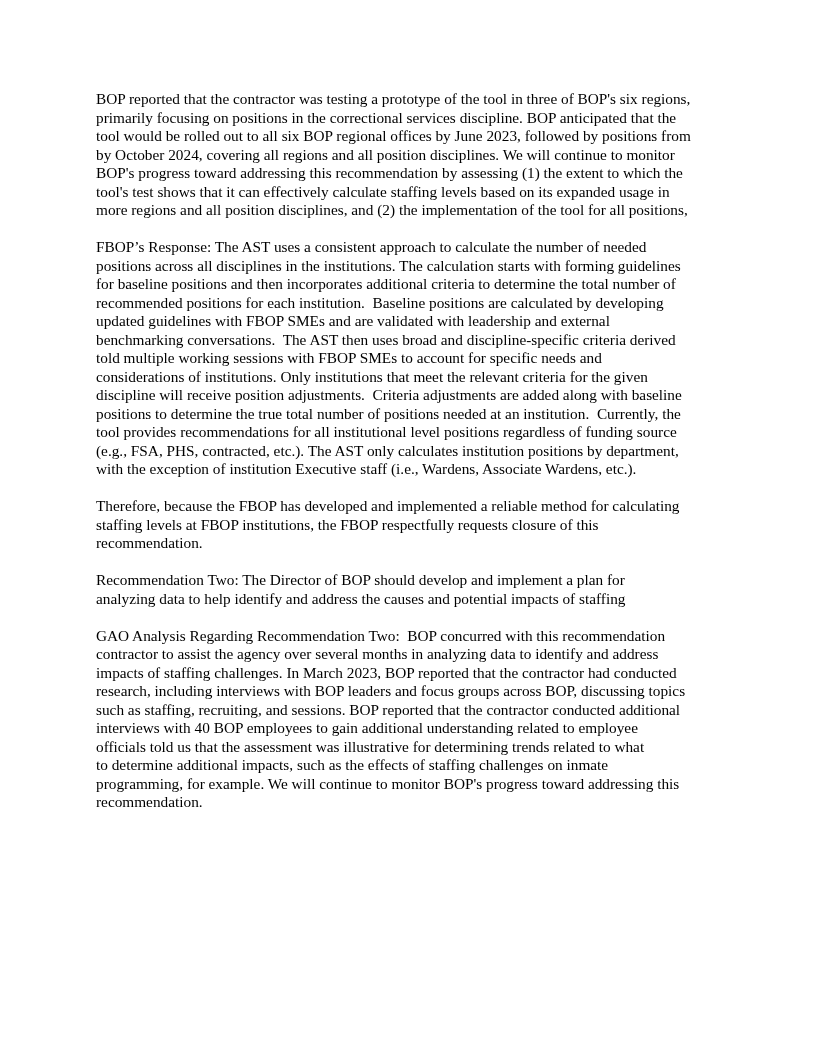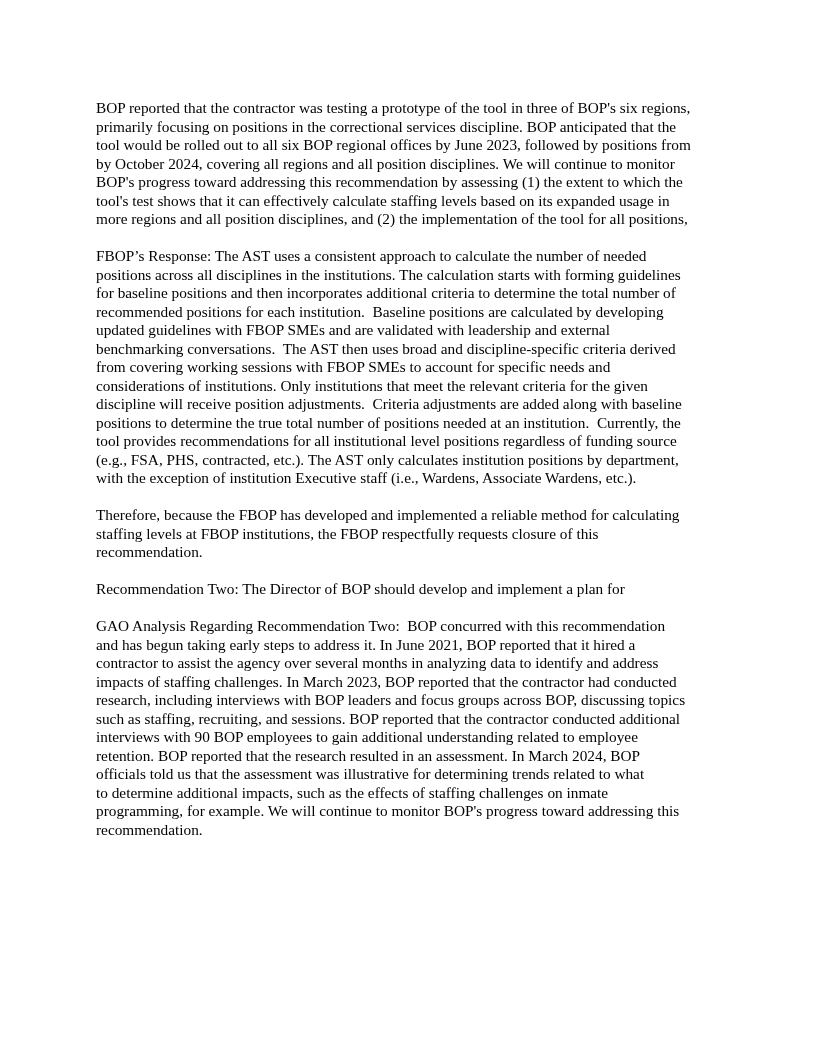--- a/index.html
+++ b/index.html
@@ -11,21 +11,21 @@
       width: 816px;
       height: 1056px;
       position: relative;
       overflow: hidden;
       font-family: "Liberation Serif", serif;
       color: #000000;
     }
     .page {
       position: absolute;
       left: 96px;
-      top: 99px;
+      top: 90px;
       width: 640px;
     }
     .para {
       margin: 0 0 18.5px 0;
     }
     .line {
       display: block;
       font-size: 15.3px;
       line-height: 18.5px;
       white-space: nowrap;
@@ -49,47 +49,46 @@
     <span class="line">more regions and all position disciplines, and (2) the implementation of the tool for all positions,</span>
   </div>
 
   <div class="para">
     <span class="line"><span class="lead">FBOP’s Response:</span><span style="white-space:pre"> The AST uses a consistent approach to calculate the number of needed</span></span>
     <span class="line">positions across all disciplines in the institutions. The calculation starts with forming guidelines</span>
     <span class="line">for baseline positions and then incorporates additional criteria to determine the total number of</span>
     <span class="line" style="white-space:pre">recommended positions for each institution.  Baseline positions are calculated by developing</span>
     <span class="line">updated guidelines with FBOP SMEs and are validated with leadership and external</span>
     <span class="line" style="white-space:pre">benchmarking conversations.  The AST then uses broad and discipline-specific criteria derived</span>
-    <span class="line">from covering working sessions with FBOP SMEs to account for specific needs and</span>
+    <span class="line">told multiple working sessions with FBOP SMEs to account for specific needs and</span>
     <span class="line">considerations of institutions. Only institutions that meet the relevant criteria for the given</span>
     <span class="line" style="white-space:pre">discipline will receive position adjustments.  Criteria adjustments are added along with baseline</span>
     <span class="line" style="white-space:pre">positions to determine the true total number of positions needed at an institution.  Currently, the</span>
     <span class="line">tool provides recommendations for all institutional level positions regardless of funding source</span>
     <span class="line">(e.g., FSA, PHS, contracted, etc.). The AST only calculates institution positions by department,</span>
     <span class="line">with the exception of institution Executive staff (i.e., Wardens, Associate Wardens, etc.).</span>
   </div>
 
   <div class="para">
     <span class="line">Therefore, because the FBOP has developed and implemented a reliable method for calculating</span>
     <span class="line">staffing levels at FBOP institutions, the FBOP respectfully requests closure of this</span>
     <span class="line">recommendation.</span>
   </div>
 
   <div class="para">
     <span class="line"><span class="lead">Recommendation Two:</span><span style="white-space:pre"> The Director of BOP should develop and implement a plan for</span></span>
+    <span class="line">analyzing data to help identify and address the causes and potential impacts of staffing</span>
   </div>
 
   <div class="para">
     <span class="line"><span class="lead">GAO Analysis Regarding Recommendation Two:</span><span style="white-space:pre">  BOP concurred with this recommendation</span></span>
-    <span class="line">and has begun taking early steps to address it. In June 2021, BOP reported that it hired a</span>
     <span class="line">contractor to assist the agency over several months in analyzing data to identify and address</span>
     <span class="line">impacts of staffing challenges. In March 2023, BOP reported that the contractor had conducted</span>
     <span class="line">research, including interviews with BOP leaders and focus groups across BOP, discussing topics</span>
     <span class="line">such as staffing, recruiting, and sessions. BOP reported that the contractor conducted additional</span>
-    <span class="line">interviews with 90 BOP employees to gain additional understanding related to employee</span>
-    <span class="line">retention. BOP reported that the research resulted in an assessment. In March 2024, BOP</span>
+    <span class="line">interviews with 40 BOP employees to gain additional understanding related to employee</span>
     <span class="line">officials told us that the assessment was illustrative for determining trends related to what</span>
     <span class="line">to determine additional impacts, such as the effects of staffing challenges on inmate</span>
     <span class="line">programming, for example. We will continue to monitor BOP's progress toward addressing this</span>
     <span class="line">recommendation.</span>
   </div>
 
 </div>
 
 </body></html>

